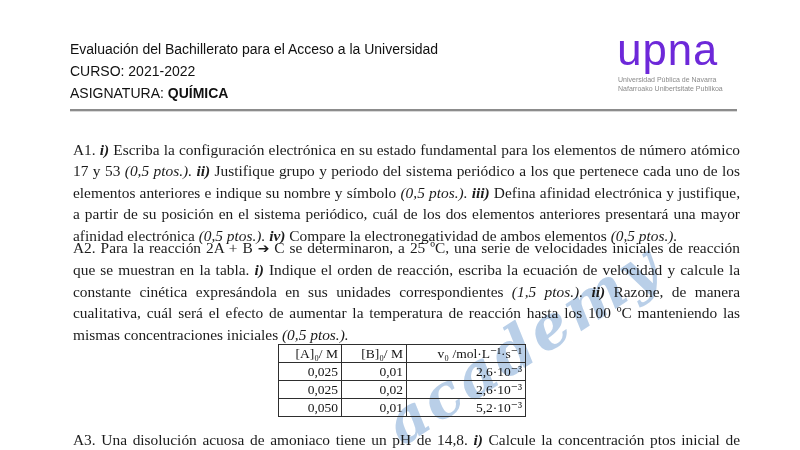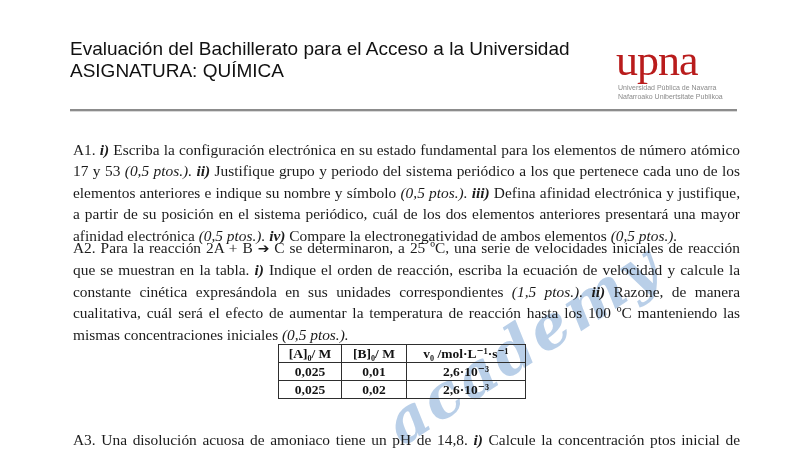--- a/index.html
+++ b/index.html
@@ -3,28 +3,28 @@
 <meta charset="utf-8">
 <style>
   html,body{margin:0;padding:0;background:#ffffff;}
   body{width:800px;height:450px;overflow:hidden;position:relative;
        font-family:"Liberation Serif","DejaVu Serif",serif;color:#1b1b1b;}
   .page{position:absolute;inset:0;background:#ffffff;}
 
   
   .hdr{position:absolute;left:70px;top:38px;width:560px;
        font-family:"Liberation Sans","DejaVu Sans",sans-serif;
-       font-size:19px;line-height:22px;color:#111;z-index:2;}
-  .hdr .b{font-weight:normal;}
+       font-size:14px;line-height:22px;color:#111;z-index:2;}
+  .hdr .b{font-weight:bold;}
 
   
   .logo{position:absolute;left:616px;top:30px;z-index:2;text-align:left;}
-  .wordmark{font-family:Liberation Serif, serif;
+  .wordmark{font-family:Liberation Mono, monospace;
             font-size:44px;line-height:46px;font-weight:normal;
-            letter-spacing:-1px;color:#b91c1c;margin-top:8px;}
+            letter-spacing:-1px;color:#6d28d9;}
   .logo .sub{font-family:"Liberation Sans","DejaVu Sans",sans-serif;
              font-size:7px;line-height:8.5px;color:#8a8a8a;margin-left:2px;}
 
   
   .divider{position:absolute;left:70px;top:109px;width:667px;height:2px;
            background:#8c8c8c;border-bottom:1px solid #d9d9d9;z-index:2;}
 
   
   .watermark{position:absolute;left:372px;top:400px;z-index:1;
              transform:rotate(-33deg);transform-origin:0 0;
@@ -41,31 +41,32 @@
   .para.a3{top:426px;text-align-last:justify;}
   .bi{font-weight:bold;font-style:italic;}
   .it{font-style:italic;}
   .arrow{font-family:"DejaVu Sans",sans-serif;font-weight:bold;font-size:14px;}
 
   
   table.rate{position:absolute;left:278px;top:344px;z-index:2;
              border-collapse:collapse;table-layout:fixed;
              font-size:13.5px;color:#141414;}
   table.rate td,table.rate th{border:1px solid #2e2e2e;height:17px;
-             padding:0 3px;text-align:center;vertical-align:middle;
-             font-weight:bold;}
+             padding:0 3px;text-align:right;vertical-align:middle;
+             font-weight:normal;}
   .c-a{width:56px;} .c-b{width:58px;} .c-v{width:112px;}
 </style>
 </head>
 <body>
 
 <div class="page">
 
   <div class="hdr">
     <div>Evaluación del Bachillerato para el Acceso a la Universidad</div>
+    <div>CURSO: 2021-2022</div>
     <div><span>ASIGNATURA: </span><span class="b">QUÍMICA</span></div>
   </div>
 
   <div class="logo">
     <div class="wordmark">upna</div>
     <div class="sub">Universidad Pública de Navarra</div>
     <div class="sub">Nafarroako Unibertsitate Publikoa</div>
   </div>
 
   <div class="divider"></div>
@@ -86,18 +87,23 @@
     <tr>
       <td>0,025</td>
       <td>0,01</td>
       <td>2,6·10⁻³</td>
     </tr>
     <tr>
       <td>0,025</td>
       <td>0,02</td>
       <td>2,6·10⁻³</td>
     </tr>
+    <tr>
+      <td>0,050</td>
+      <td>0,01</td>
+      <td>5,2·10⁻³</td>
+    </tr>
   </tbody>
     </table>
 
   <p class="para a3"><span>A3. Una disolución acuosa de amoniaco tiene un pH de 14,8. </span><span class="bi">i)</span><span> Calcule la concentración ptos inicial de</span></p>
 
 </div>
 
 </body></html>

